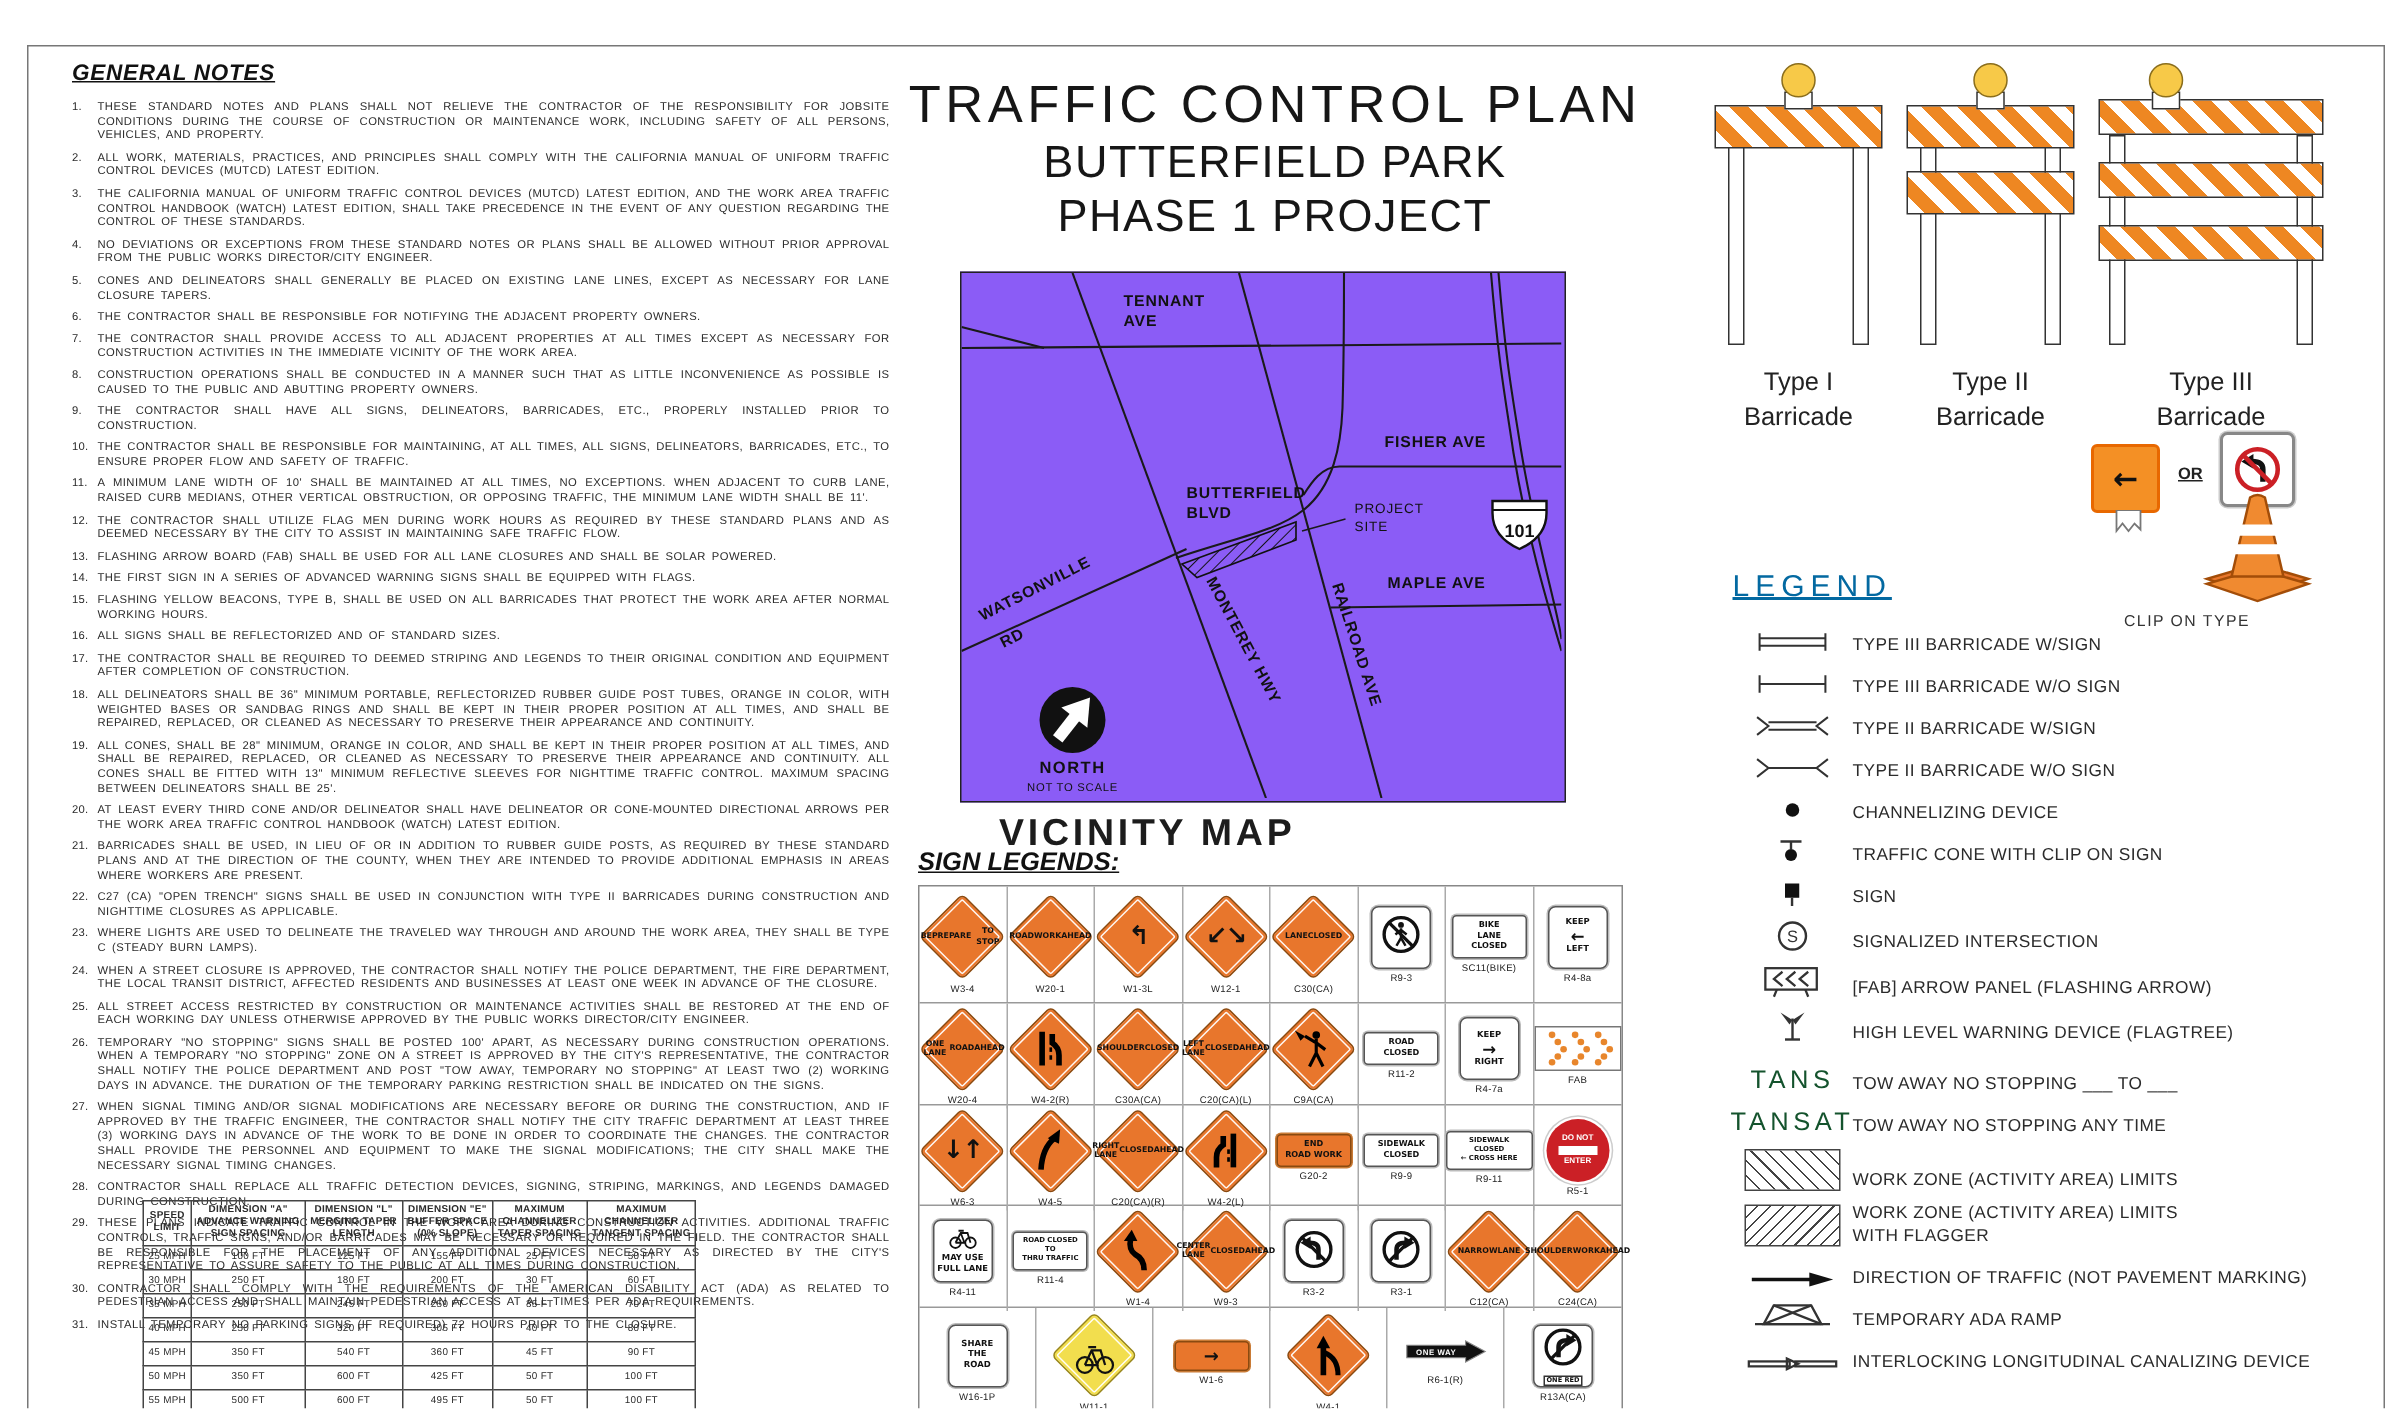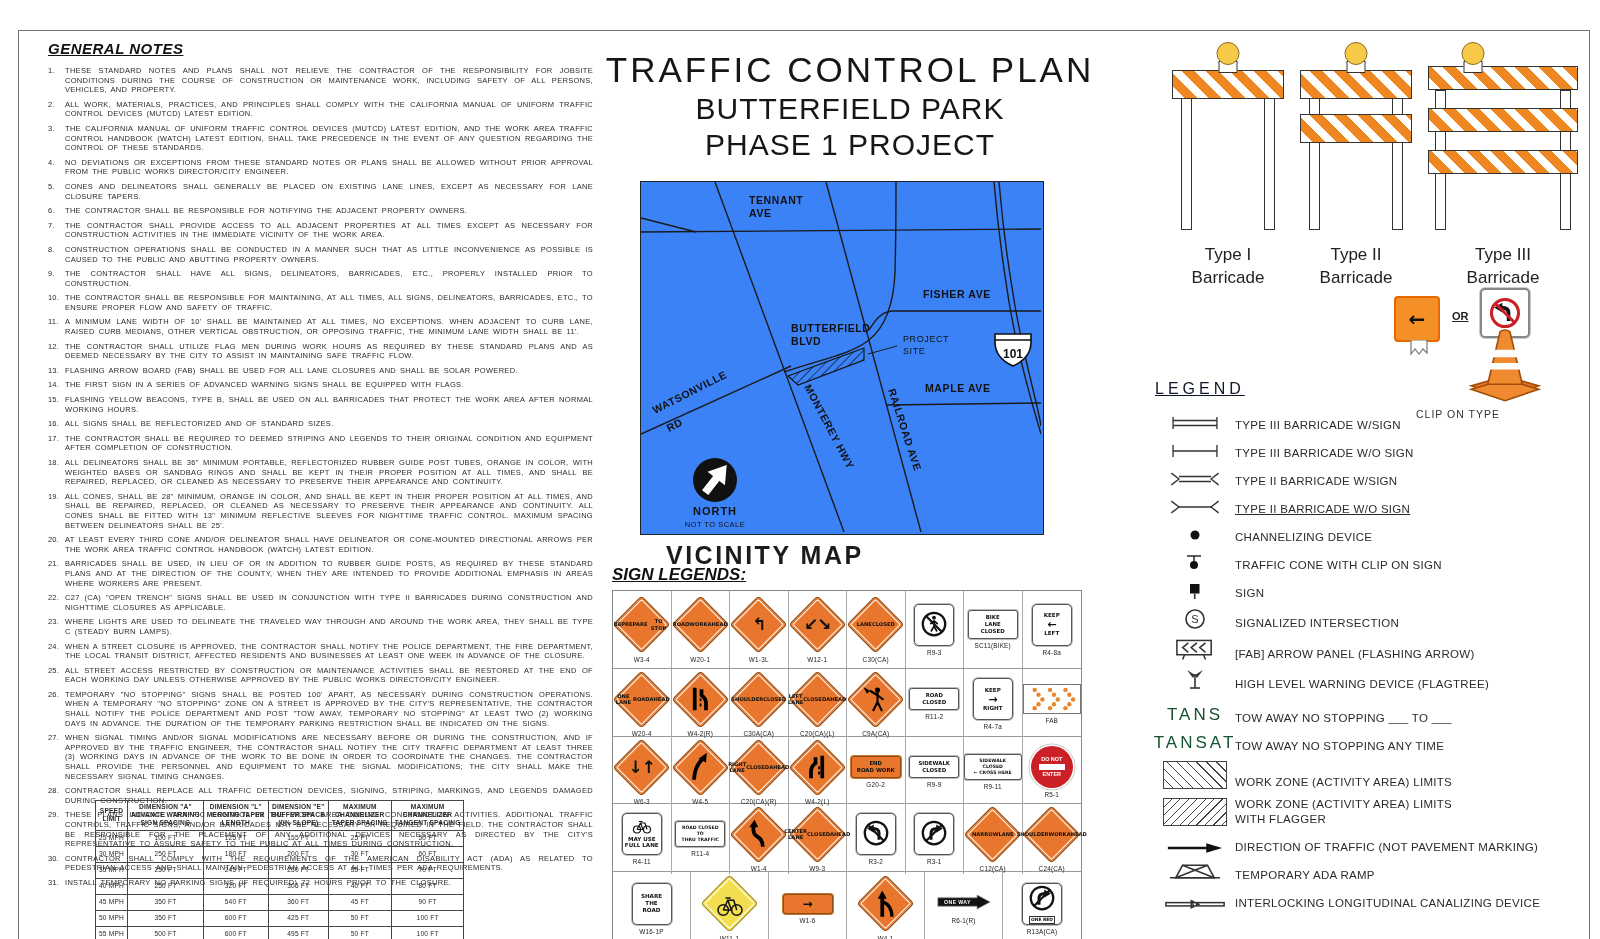--- a/index.html
+++ b/index.html
@@ -22,21 +22,21 @@
   #spacing-table th,#spacing-table td{border:1px solid #444;font-size:6.6px;padding:2px 3px;
       text-align:center;white-space:pre-line;line-height:1.25;letter-spacing:.2px;}
   #spacing-table th{font-weight:bold;}
   #spacing-table td{height:11px;}
 
   
   #titleblock{position:absolute;left:600px;top:50px;width:500px;text-align:center;color:#161616;}
   #tb1{font-size:35px;letter-spacing:3px;font-weight:500;}
   #tb2,#tb3{font-size:30px;letter-spacing:1px;font-weight:500;margin-top:2px;}
 
-  #map-box{position:absolute;left:640px;top:181px;width:402px;height:352px;border:1.6px solid #222;background:#3b82f6;}
+  #map-box{position:absolute;left:640px;top:181px;width:402px;height:352px;border:1.6px solid #222;background:#8b5cf6;}
   #vicinity-title{position:absolute;left:666px;top:541px;font-size:25px;letter-spacing:2.5px;
       font-weight:600;color:#1c1c1c;}
   #sign-legends-title{position:absolute;left:612px;top:565px;font-style:italic;font-weight:bold;
       font-size:17px;text-decoration:underline;color:#111;}
 
   
   #sign-grid{position:absolute;left:612px;top:590px;width:468px;border:1px solid #888;border-bottom:none;}
   .sign-row{display:grid;grid-template-columns:repeat(8,1fr);border-bottom:1px solid #999;}
   .sign-row.six{grid-template-columns:repeat(6,1fr);}
   .sign-cell{border-right:1px solid #aaa;display:flex;flex-direction:column;align-items:center;
@@ -65,21 +65,21 @@
   .rectsign.small{font-size:4.6px;}
   .rectsign.orange{background:#E8762C;border-color:#8a4a10;box-shadow:0 0 0 1px #c97b36;}
   .rectsign .bigarr{font-size:12px;line-height:1;}
   .dne{width:42px;height:42px;border-radius:50%;background:#CB2026;position:relative;
       display:flex;flex-direction:column;align-items:center;justify-content:center;box-shadow:0 0 0 1.5px #fff,0 0 0 2.5px #ccc;}
   .dne .t{color:#fff;font-size:5.4px;font-weight:bold;line-height:1.1;}
   .dne .bar{width:26px;height:6px;background:#fff;margin:1.5px 0;}
   .fabpanel{width:56px;height:28px;background:#fff;border:1.4px solid #777;display:flex;align-items:center;justify-content:center;}
 
   
-  #barricades{position:absolute;left:1172px;top:42px;display:flex;gap:16px;align-items:flex-start;justify-content:center;}
+  #barricades{position:absolute;left:1143px;top:42px;display:flex;gap:16px;align-items:flex-start;justify-content:center;}
   .bar-unit{display:flex;flex-direction:column;align-items:center;}
   .bar-fig{position:relative;height:190px;}
   .bar-fig.w1{width:112px;} .bar-fig.w3{width:150px;}
   .bleg{position:absolute;width:9px;top:48px;bottom:2px;background:#fff;border:1.2px solid #333;}
   .bleg.l{left:9px;} .bleg.r{right:9px;}
   .w3 .bleg.l{left:7px;} .w3 .bleg.r{right:7px;}
   .rail{position:absolute;left:0;right:0;border:1.3px solid #333;
       background:repeating-linear-gradient(45deg,#fff 0 8px,#EE8722 8px 17px);}
   .beacon{position:absolute;top:0;left:50%;transform:translateX(-50%);width:21px;height:21px;border-radius:50%;
       background:#F7C948;border:1.3px solid #8a6d1c;z-index:3;}
@@ -92,21 +92,21 @@
       border:2.5px solid #E86800;border-radius:4px;display:flex;align-items:center;justify-content:center;
       font-family:"DejaVu Sans",sans-serif;font-size:20px;font-weight:bold;color:#111;}
   #clip-tab{position:absolute;left:22px;top:54px;}
   #clip-or{position:absolute;left:64px;top:24px;font-size:11px;font-weight:bold;text-decoration:underline;color:#222;}
   #clip-white-sign{position:absolute;left:92px;top:2px;width:46px;height:46px;background:#fff;
       border:2px solid #888;border-radius:5px;box-shadow:0 0 0 1px #ccc;display:flex;align-items:center;justify-content:center;}
   #clip-cone{position:absolute;left:80px;top:42px;}
   #clip-caption{position:absolute;left:28px;top:122px;font-size:10.5px;letter-spacing:1px;color:#333;}
 
   #legend-col{position:absolute;left:1155px;top:380px;width:440px;}
-  #legend-title{font-size:16px;letter-spacing:4px;color:#0f172a;text-decoration:underline;font-weight:400;}
+  #legend-title{font-size:20px;letter-spacing:4px;color:#0369a1;text-decoration:underline;font-weight:400;}
   #legend-list{margin-top:14px;}
   .lg-item{display:flex;align-items:flex-end;min-height:20px;margin-bottom:8px;}
   .lg-sym{width:80px;flex:0 0 80px;display:flex;justify-content:center;align-items:center;}
   .lg-sym svg{stroke:#333;}
   .lg-txt{font-size:11.5px;letter-spacing:.3px;color:#2b2b2b;line-height:1.25;}
   .tanstxt{font-size:17px;letter-spacing:3px;color:#14532d;}
   .hatchbox{width:62px;height:26px;border:1px solid #444;}
   .hatchbox.back{background:repeating-linear-gradient(45deg,transparent 0 6px,#444 6px 7px);}
   .hatchbox.fwd{background:repeating-linear-gradient(135deg,transparent 0 5px,#444 5px 6px);}
 
@@ -984,21 +984,21 @@
           <div class="lg-txt" style="white-space: pre-line;">TYPE II BARRICADE W/SIGN</div>
         </div>
         <div class="lg-item">
           <div class="lg-sym">
             <svg width="54" height="18" viewBox="0 0 64 18" fill="none" stroke-width="1.6">
               <path d="M4 2 L13 9 L4 16"></path>
               <path d="M60 2 L51 9 L60 16"></path>
               <line x1="13" y1="9" x2="51" y2="9"></line>
             </svg>
           </div>
-          <div class="lg-txt" style="white-space: pre-line; text-decoration: underline;">TYPE II BARRICADE W/O SIGN</div>
+          <div class="lg-txt" style="white-space: pre-line;">TYPE II BARRICADE W/O SIGN</div>
         </div>
         <div class="lg-item">
           <div class="lg-sym">
             <svg width="20" height="18" viewBox="0 0 20 18" fill="none" stroke-width="1.6">
               <circle cx="10" cy="9" r="4.5" fill="#111" stroke="none"></circle>
             </svg>
           </div>
           <div class="lg-txt" style="white-space: pre-line;">CHANNELIZING DEVICE</div>
         </div>
         <div class="lg-item">

